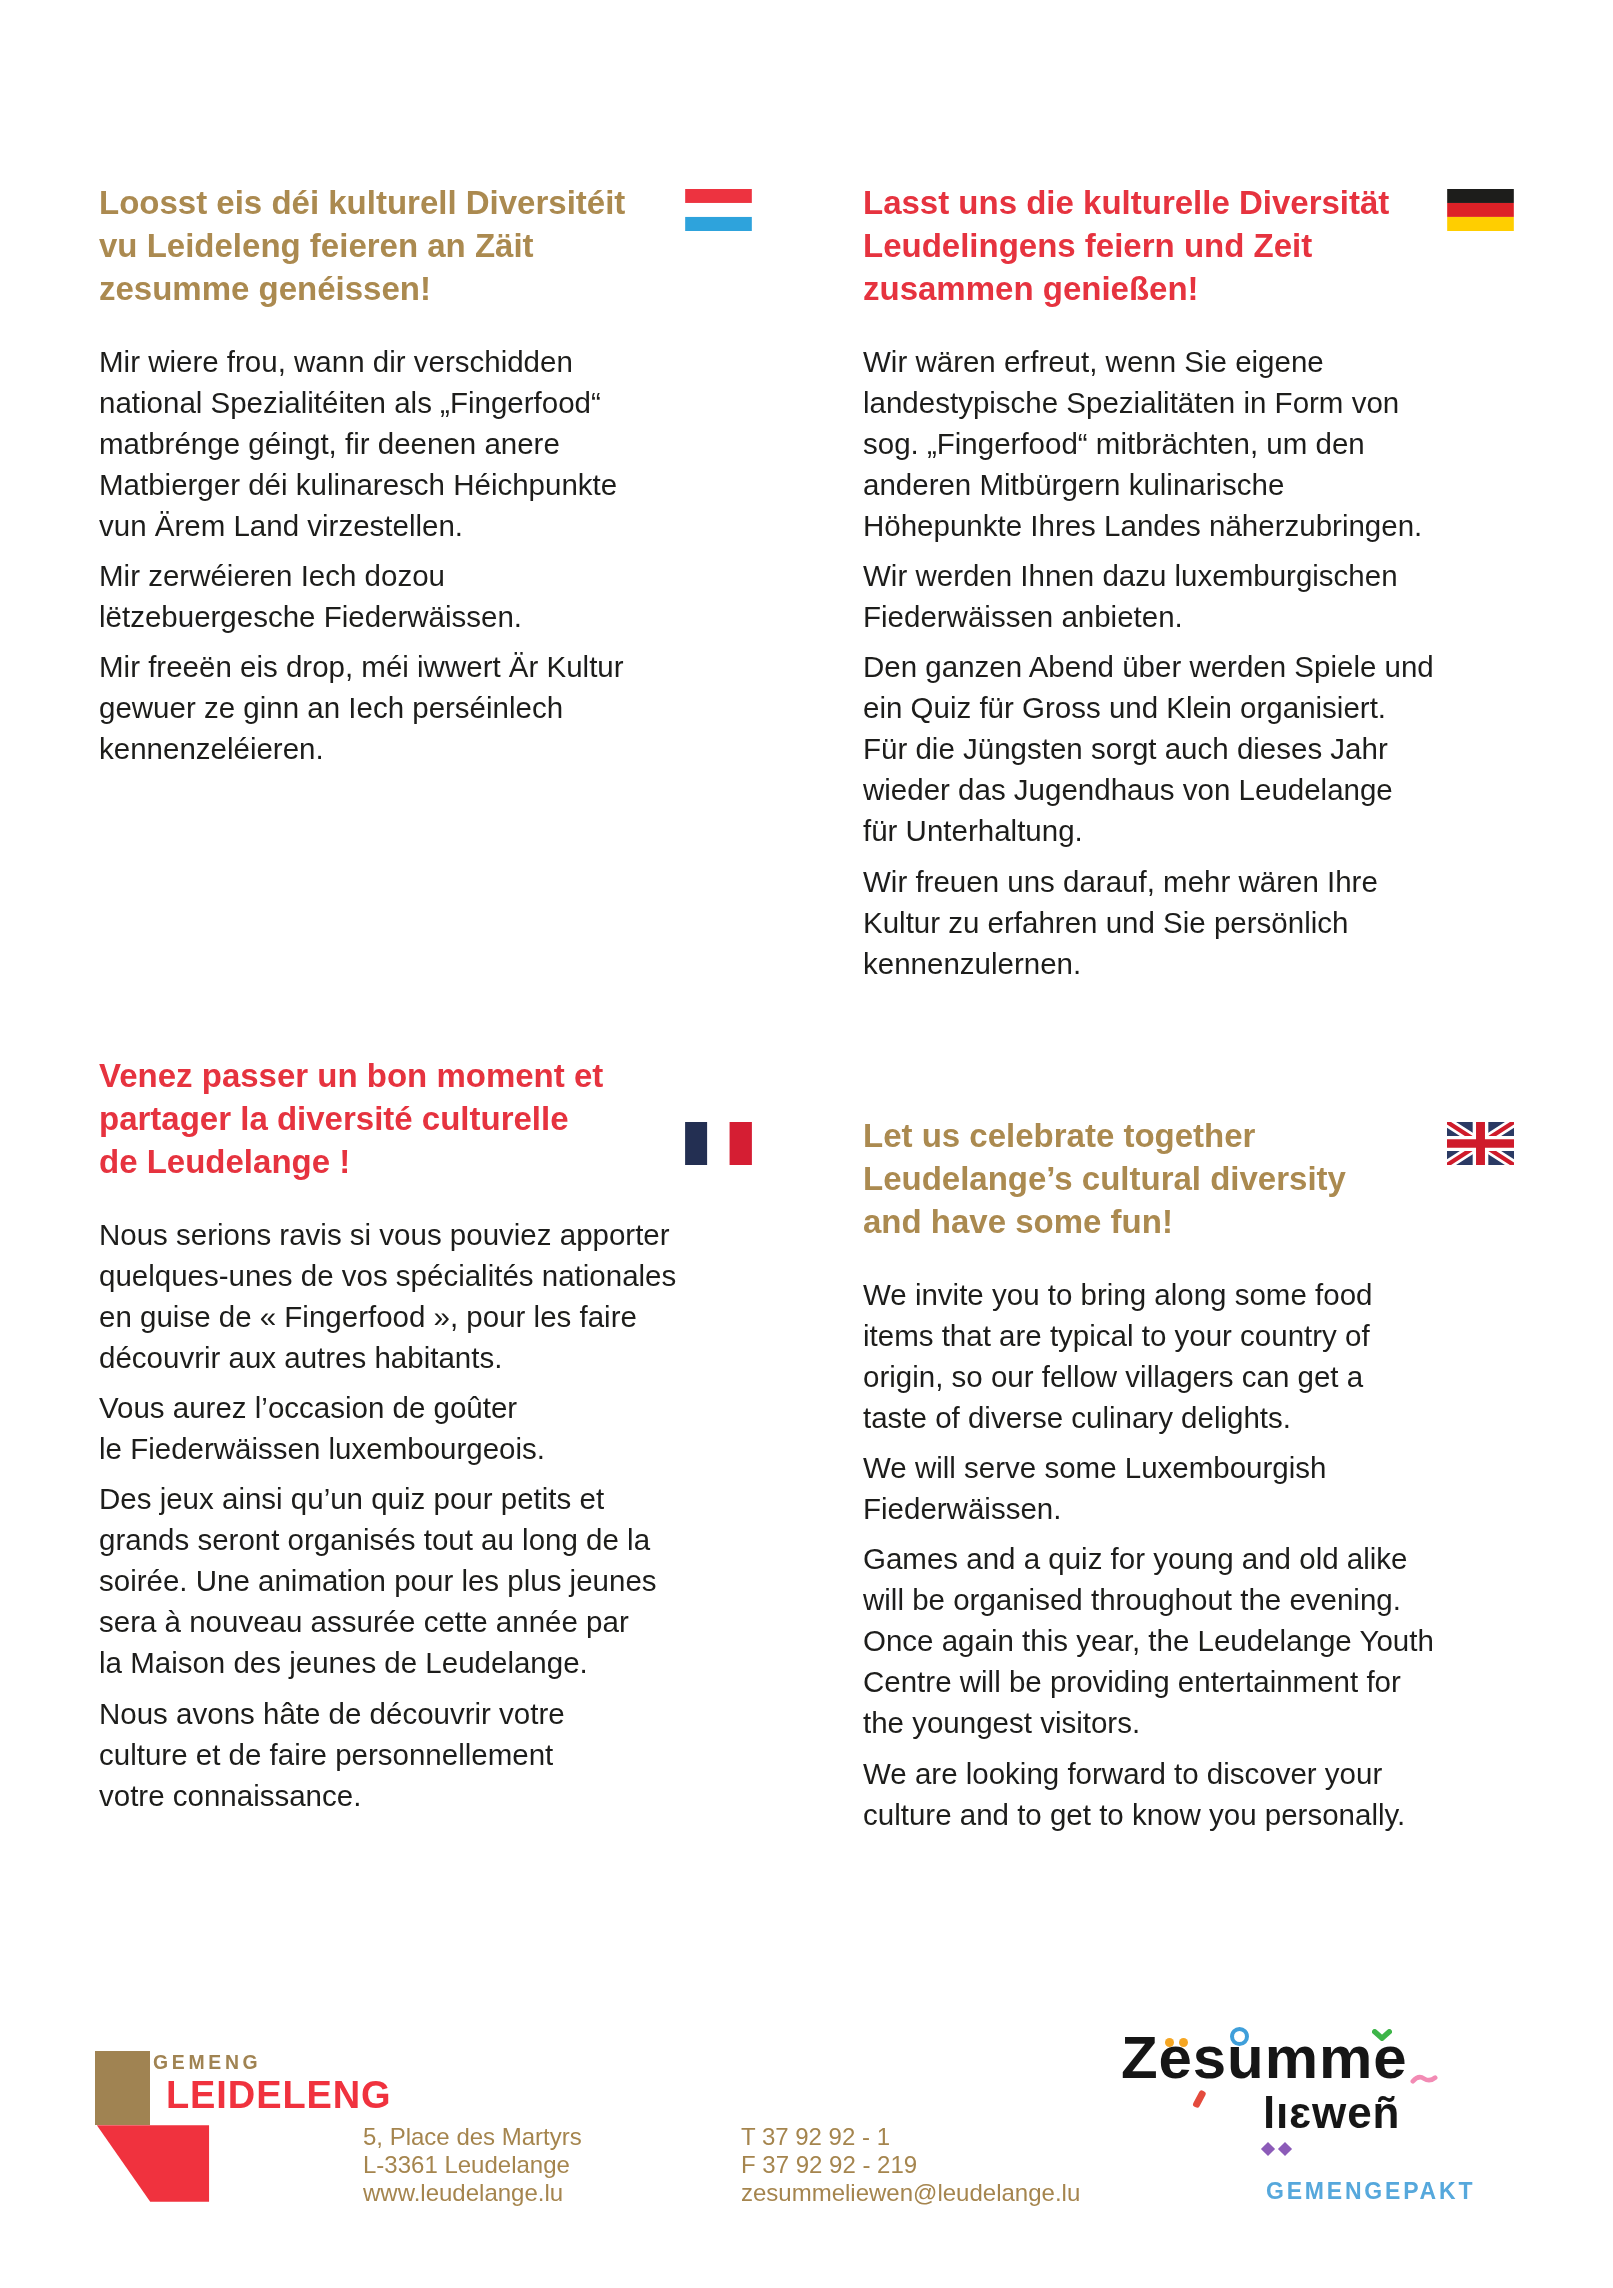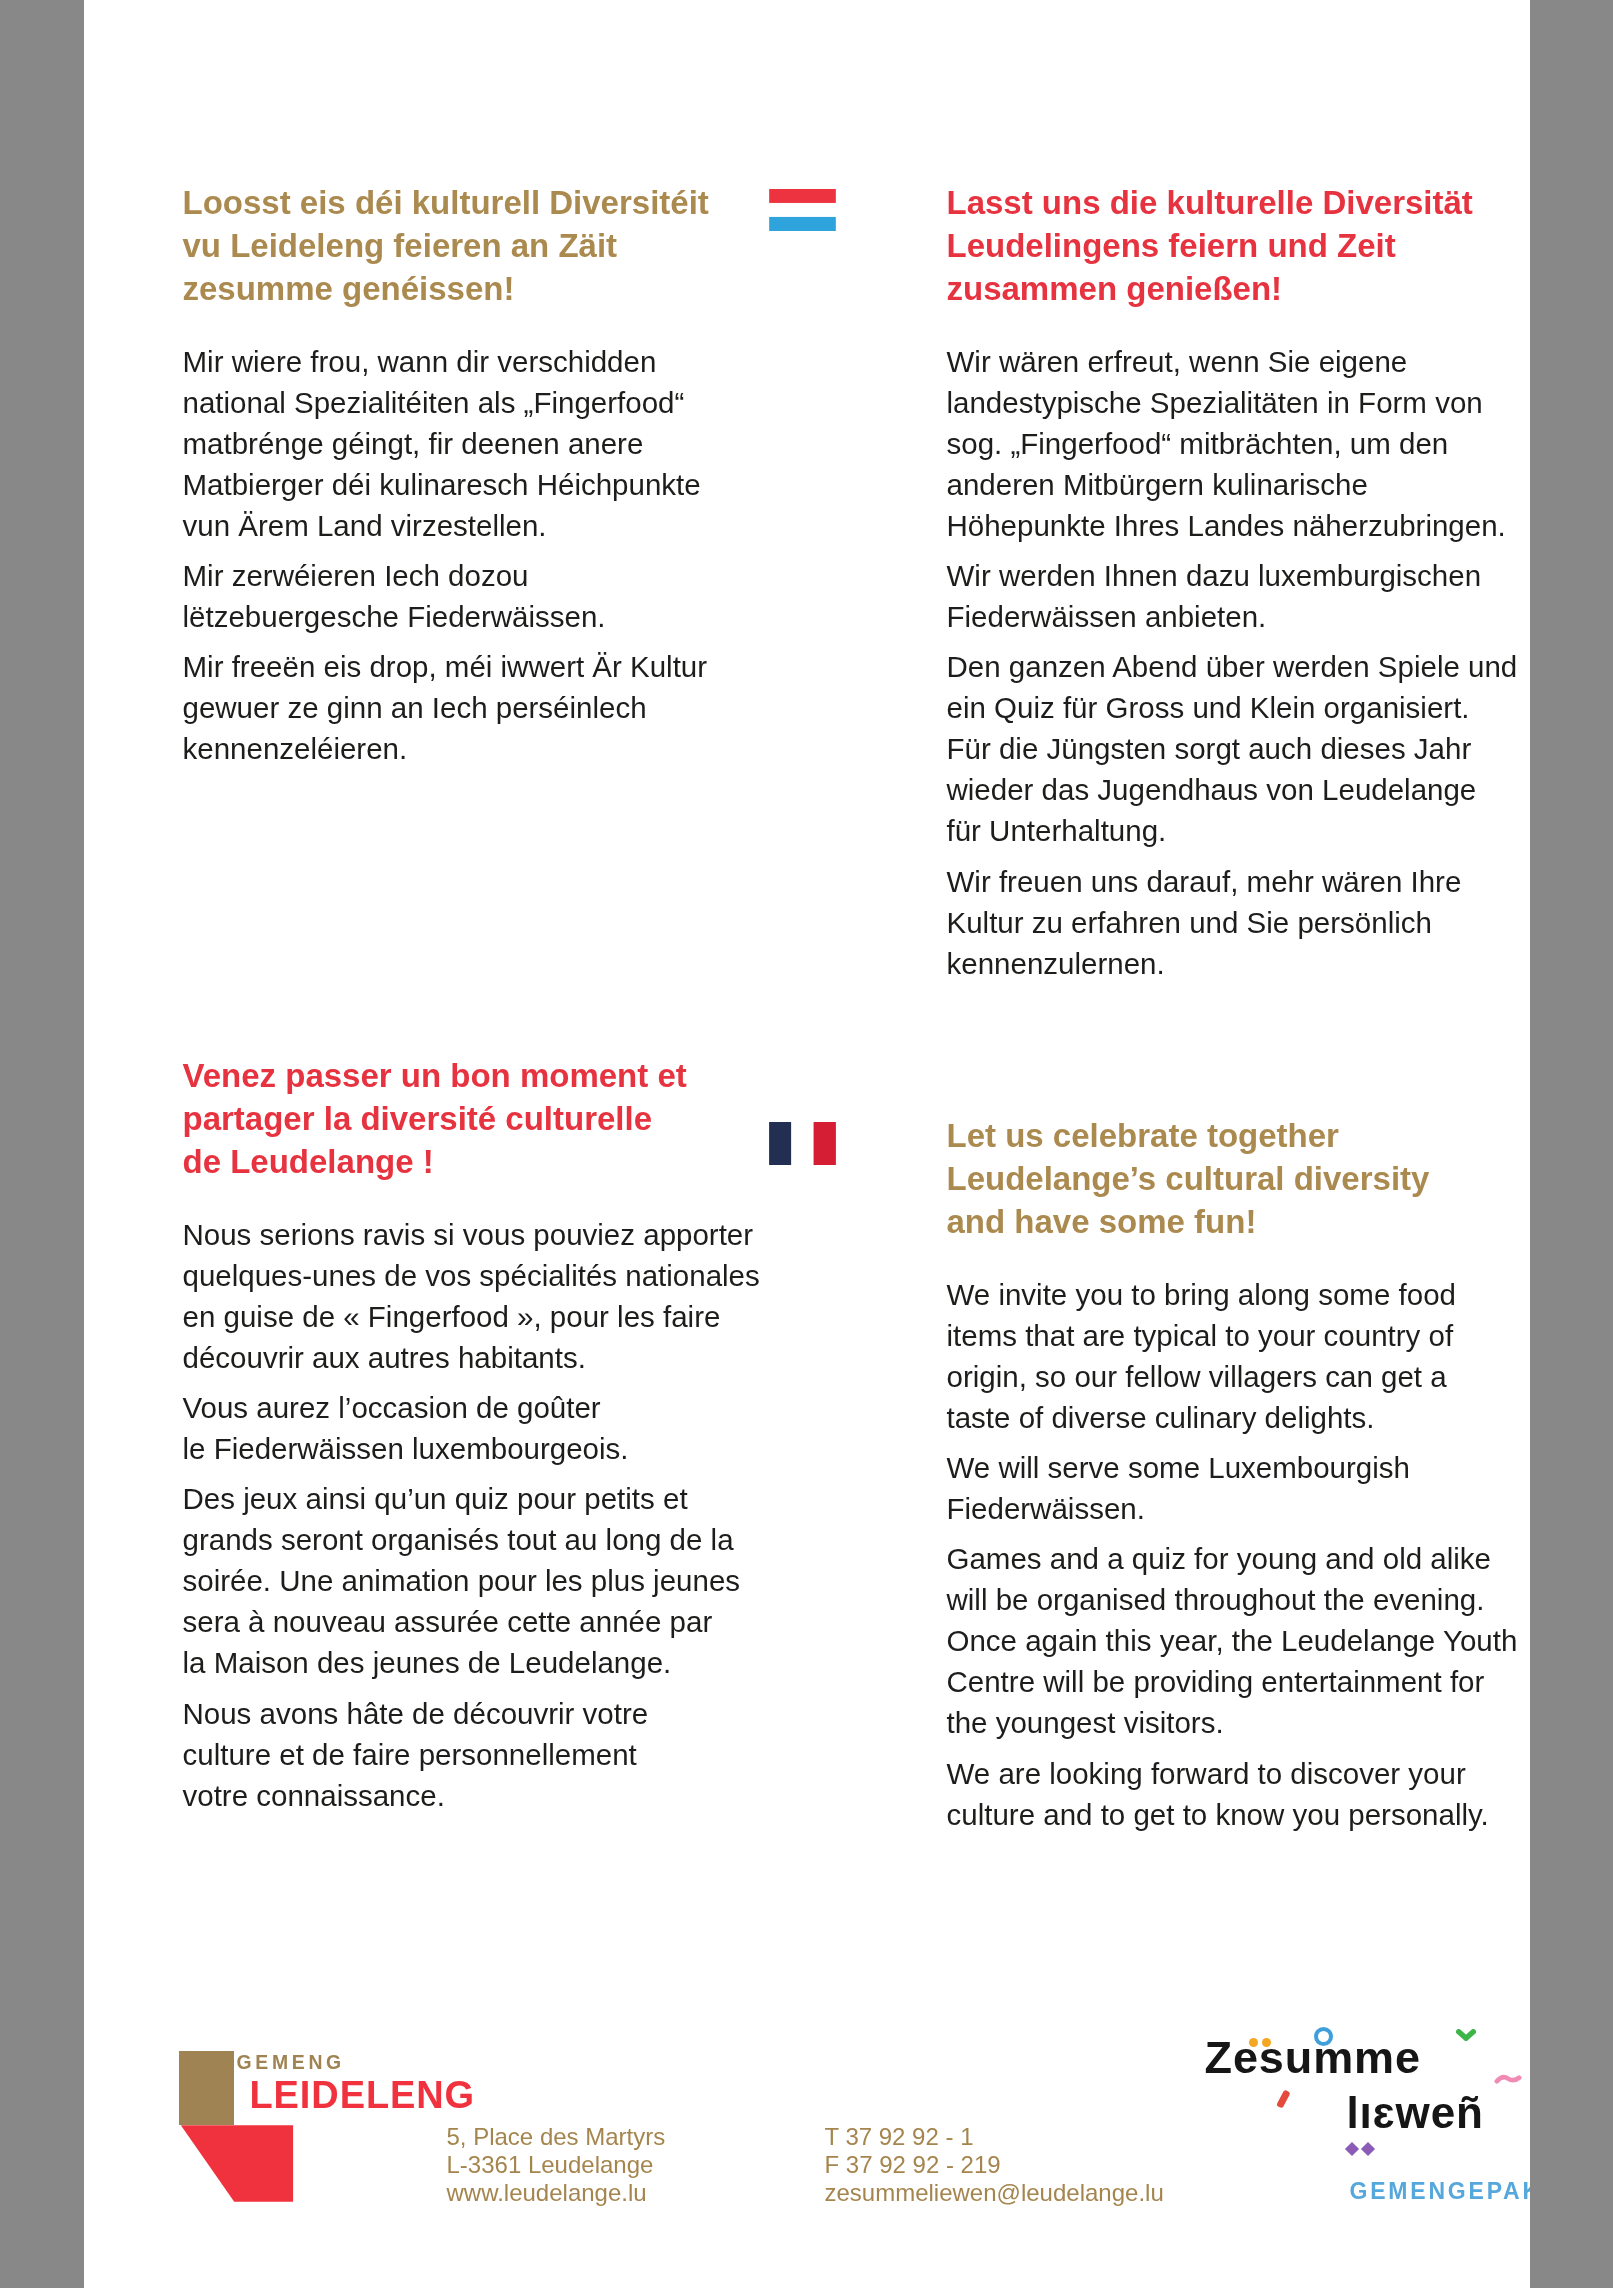--- a/index.html
+++ b/index.html
@@ -1,17 +1,17 @@
 <!DOCTYPE html>
 <html style="--gold: #ab8a50; --red: #e6333f; --body: #1d1d1b; --footer-gold: #a5854e; --brand-red: #f0323e; --pakt-blue: #56a8dc; --logo-tan: #a08352; --logo-black: #161616; --lu-red: #ed3340; --lu-blue: #2ea3dc; --de-black: #1d1d1b; --de-red: #dd2127; --de-gold: #ffce00; --fr-navy: #232f52; --fr-red: #d51e33; --uk-navy: #2b3a64; --uk-red: #cf1b2b; --accent-orange: #f5a623; --accent-blue: #3f9fda; --accent-green: #3eb549; --accent-redmark: #e44b3d; --accent-purple: #8c5bb8; --accent-pink: #f28bb4;font-size:14.8px"><head>
 <meta charset="utf-8">
 <style>
   html,body{margin:0;padding:0;background:#888;}
   .page{
-    position:relative;width:1446px;height:2289px;background:#ffffff;
+    position:relative;width:1613px;height:2289px;background:#ffffff;
     font-family:"Liberation Sans", sans-serif;margin:0 auto;overflow:hidden;
   }
   .block{position:absolute;width:738px;}
   .heading{
     margin:0 0 31px 0;font-size:33px;line-height:43px;font-weight:bold;
     white-space:pre-line;letter-spacing:0;
   }
   .heading.gold{color:var(--gold);}
   .heading.red{color:var(--red);}
   .para{
@@ -20,21 +20,21 @@
   }
   .flag{position:absolute;display:block;}
   
   .logo-gold-square{position:absolute;left:95px;top:2051px;width:55px;height:74px;background:var(--logo-tan);}
   .logo-red-ribbon{position:absolute;left:95px;top:2125px;}
   .gemeng-label{position:absolute;left:153px;top:2051px;font-size:19.4px;font-weight:bold;letter-spacing:3.7px;color:var(--logo-tan);}
   .gemeng-name{position:absolute;left:166px;top:2074px;font-size:38px;font-weight:bold;letter-spacing:0.9px;color:var(--brand-red);}
   .footer-text{position:absolute;font-size:24px;line-height:28px;color:var(--footer-gold);white-space:pre-line;}
   .addr{left:363px;top:2123px;}
   .contact{left:741px;top:2123px;}
-  .zl1{position:absolute;left:1121px;top:2027px;font-size:45px;line-height:61px;font-weight:bold;color:var(--logo-black);letter-spacing:0.9px;}
+  .zl1{position:absolute;left:1121px;top:2027px;font-size:60px;line-height:61px;font-weight:bold;color:var(--logo-black);letter-spacing:0.9px;}
   .zl2{position:absolute;left:1263px;top:2082px;font-size:44px;line-height:61px;font-weight:bold;color:var(--logo-black);letter-spacing:0.9px;}
   .pakt{position:absolute;left:1266px;top:2178px;font-size:23px;font-weight:bold;letter-spacing:2.8px;color:var(--pakt-blue);}
   .accent{position:absolute;}
   .dot{width:9.2px;height:9.2px;border-radius:50%;background:var(--accent-orange);display:inline-block;}
   .dot+.dot{margin-left:4.6px;}
   .ring{width:11px;height:11px;border:4.6px solid var(--accent-blue);border-radius:50%;}
   .dashmark{width:6.5px;height:17.5px;background:var(--accent-redmark);border-radius:2.8px;transform:rotate(28deg);}
   .diamond{width:10px;height:10px;background:var(--accent-purple);transform:rotate(45deg);display:inline-block;}
   .diamond+.diamond{margin-left:6.5px;}
 </style>

